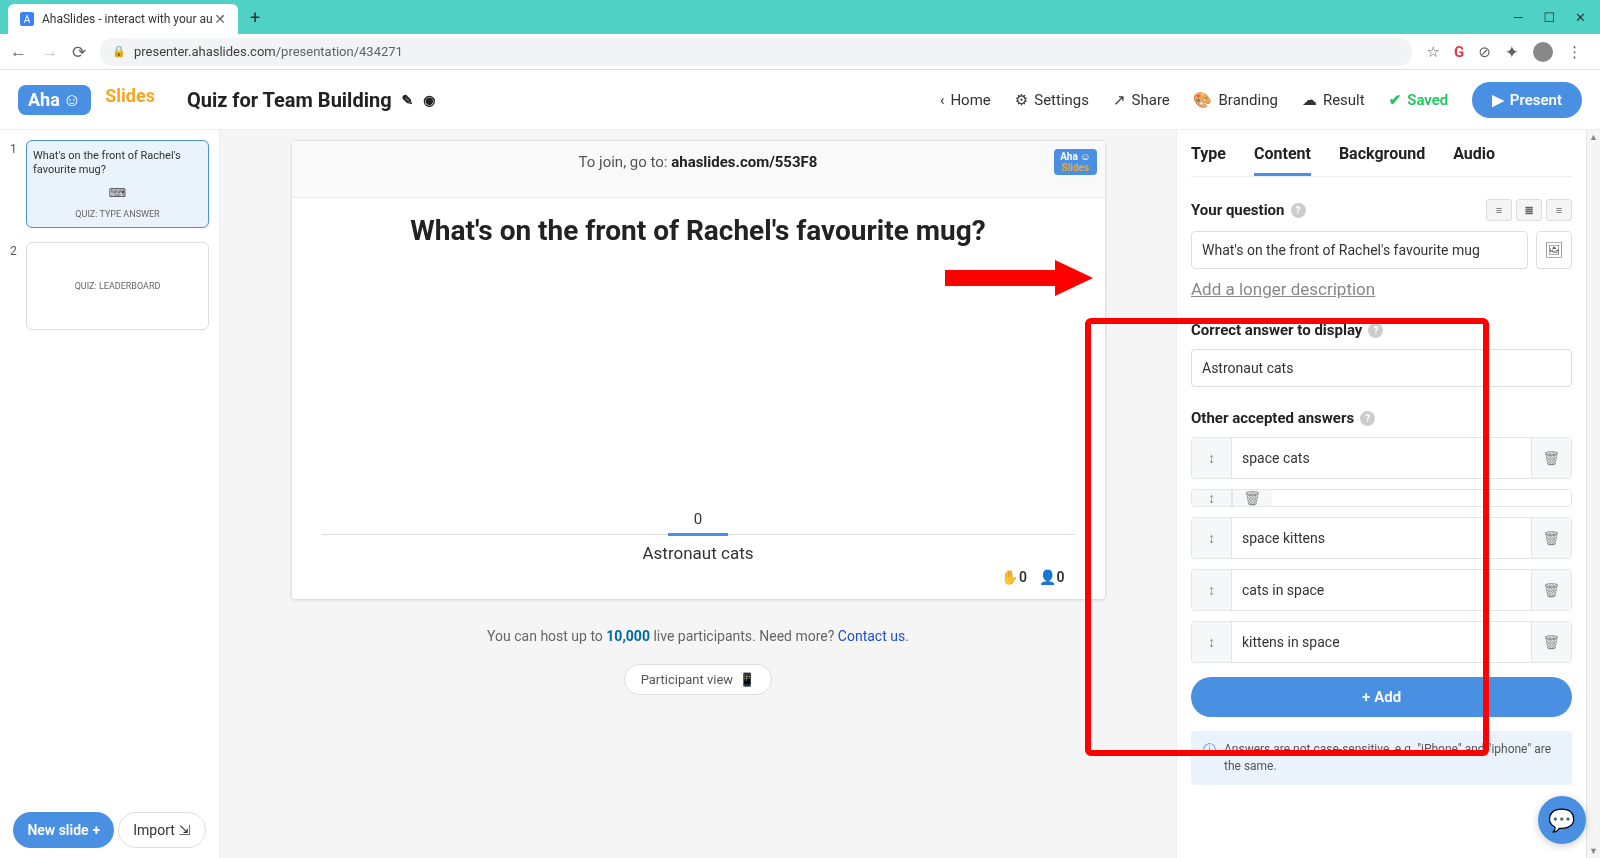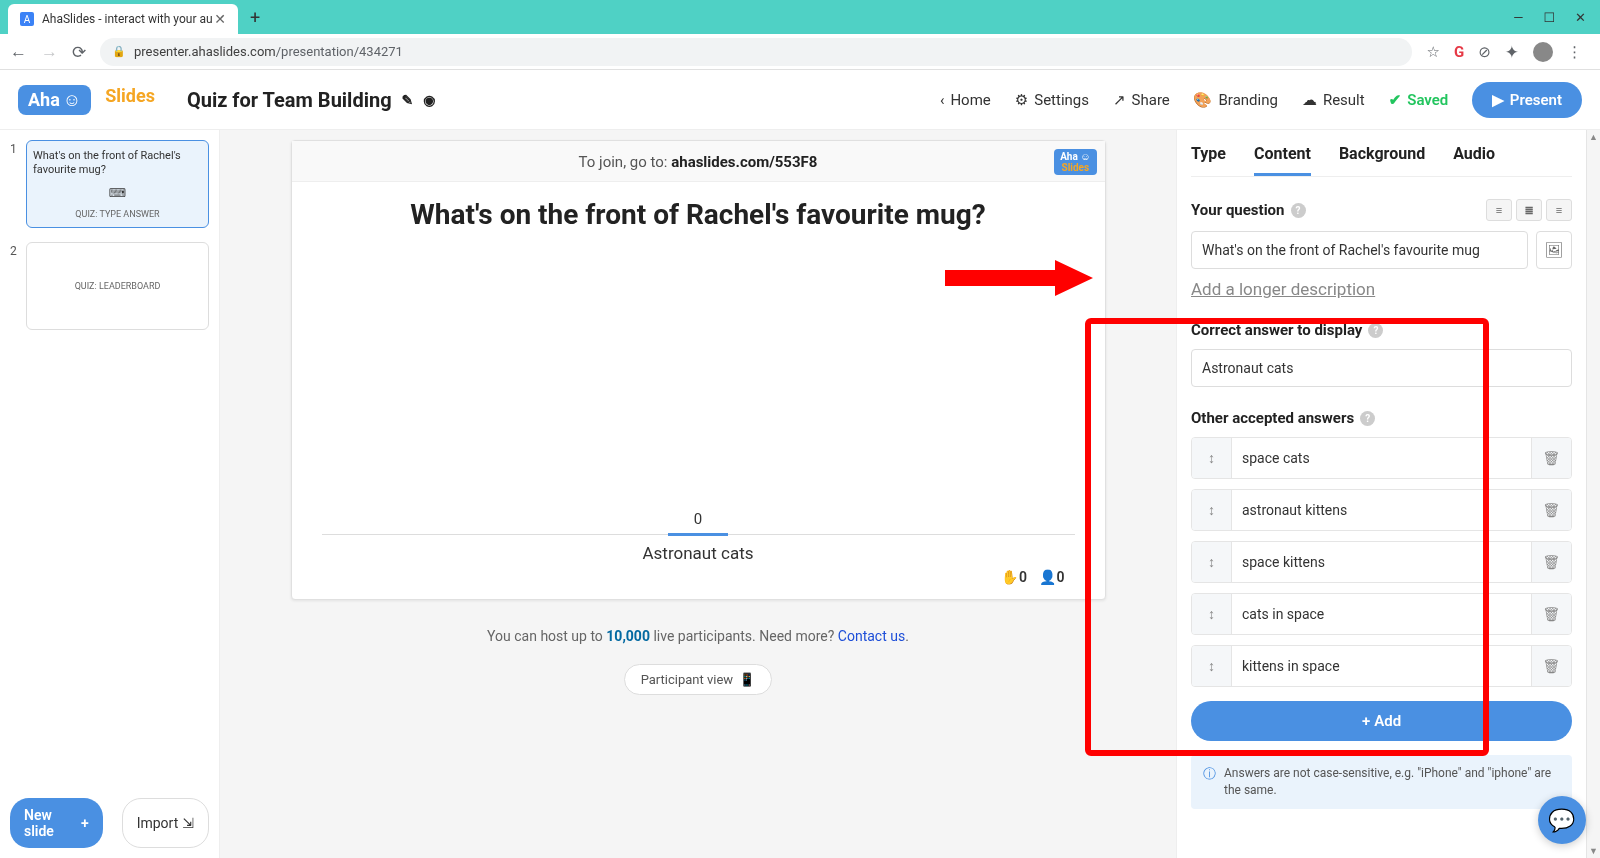--- a/index.html
+++ b/index.html
@@ -28,26 +28,26 @@
 .saved { color:#22c55e; font-weight:600; }
 .present-btn { background:#4a90e2; color:#fff; padding:9px 20px; border-radius:20px; font-weight:600; display:flex; align-items:center; gap:6px; }
 .main { flex:1; display:flex; min-height:0; }
 .slides-col { width:220px; background:#fff; border-right:1px solid #eee; padding:10px 10px; overflow-y:auto; display:flex; flex-direction:column;}
 .slide-thumb-row { display:flex; gap:6px; margin-bottom:14px; }
 .slide-num { font-size:12px; color:#555; width:10px; padding-top:2px; }
 .slide-thumb { flex:1; border:1px solid #ddd; border-radius:6px; padding:8px 6px; background:#fff; font-size:10px; color:#333; text-align:center; position:relative; min-height:88px; display:flex; flex-direction:column; justify-content:space-between;}
 .slide-thumb.active { border:1.5px solid #4a90e2; background:#eaf3fc; }
 .thumb-title { font-size:11px; text-align:left; line-height:1.3; color:#333; }
 .thumb-type { font-size:9px; color:#666; text-align:center; }
-.slides-footer { margin-top:auto; padding-top:12px; display:flex; gap:19px; }
+.slides-footer { margin-top:auto; padding-top:12px; display:flex; gap:4px;justify-content:center; }
 .new-slide-btn { background:#4a90e2; color:#fff; padding:9px 14px; border-radius:19px; font-size:14px; font-weight:600; display:flex; align-items:center; gap:4px; }
 .import-btn { border:1px solid #ddd; color:#333; padding:9px 14px; border-radius:19px; font-size:14px; display:flex; align-items:center; gap:4px; background:#fff;}
 .canvas-col { flex:1; background:#f5f5f5; display:flex; flex-direction:column; align-items:center; padding:10px 10px 20px; overflow-y:auto;}
 .slide-canvas { width:815px; height:460px; background:#fff; border:1px solid #e0e0e0; border-radius:4px; box-shadow:0 1px 3px rgba(0,0,0,.08); display:flex; flex-direction:column; position:relative;}
-.join-bar { text-align:center; padding:12px 0 10px; font-size:15px; color:#555; border-bottom:1px solid #eee; background:#f9f9f9; position:relative;}
+.join-bar { text-align:center; padding:12px 0 26px; font-size:15px; color:#555; border-bottom:1px solid #eee; background:#f9f9f9; position:relative;}
 .join-bar b { color:#222; font-weight:700; }
 .aha-badge { position:absolute; right:8px; top:8px; background:#4a90e2; color:#fff; font-size:10px; padding:2px 6px; border-radius:4px; font-weight:700; line-height:1.1;}
 .aha-badge span { color:#f5a623; }
 .slide-question { text-align:center; font-size:28px; font-weight:700; color:#222; padding:16px 30px 0; }
 .slide-bottom { margin-top:auto; padding:10px 30px 14px; }
 .zero-line { text-align:center; font-size:15px; color:#333; }
 .divider-line { height:1px; background:#ddd; margin:6px 0; position:relative; }
 .divider-line::after { content:""; position:absolute; left:50%; transform:translateX(-50%); bottom:-1px; width:60px; height:3px; background:#4a90e2; }
 .answer-line { text-align:center; font-size:17px; color:#333; margin-top:8px;}
 .stats-row { display:flex; justify-content:flex-end; gap:12px; font-size:14px; color:#333; padding:6px 10px 0 0; font-weight:600;}
@@ -257,21 +257,20 @@
     <div id="other-answers">
           <div class="answer-item">
             <div class="drag-handle">↕</div>
             <input class="answer-input" value="space cats" style="">
             <div class="del-btn">
               <span>🗑</span>
             </div>
           </div>
           <div class="answer-item">
             <div class="drag-handle">↕</div>
-            <input class="answer-input" value="astronaut kittens" style="">
             <div class="del-btn">
               <span>🗑</span>
             </div>
           </div>
           <div class="answer-item">
             <div class="drag-handle">↕</div>
             <input class="answer-input" value="space kittens" style="">
             <div class="del-btn">
               <span>🗑</span>
             </div>

